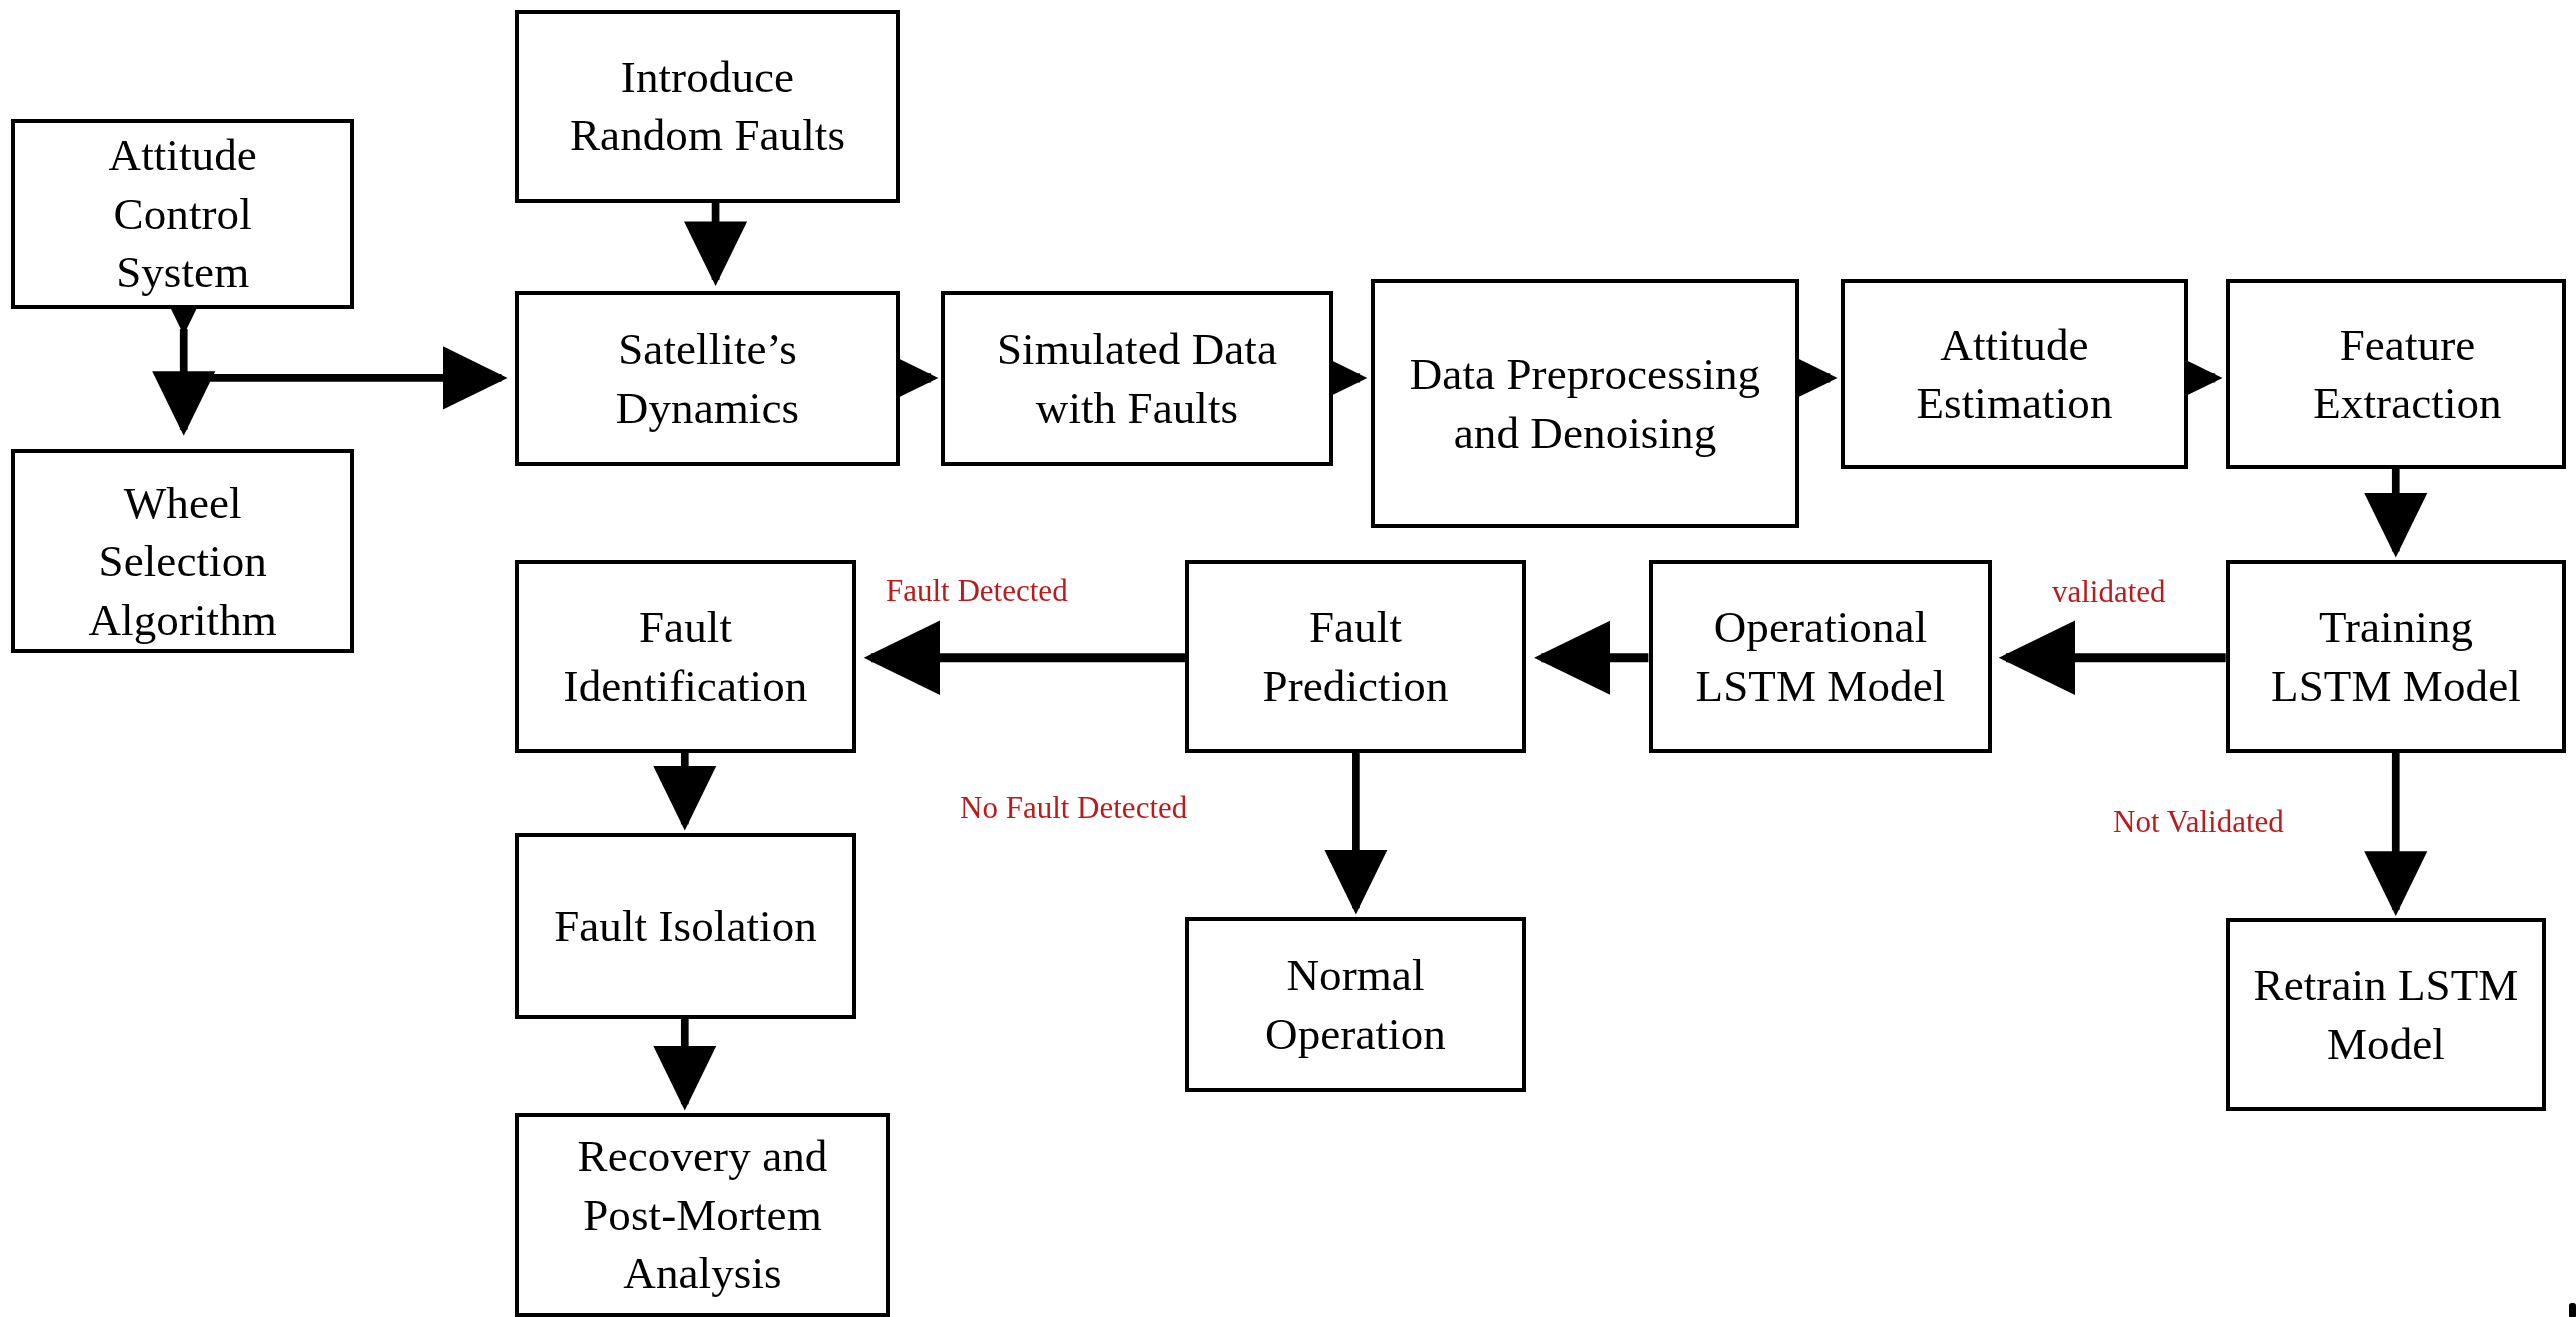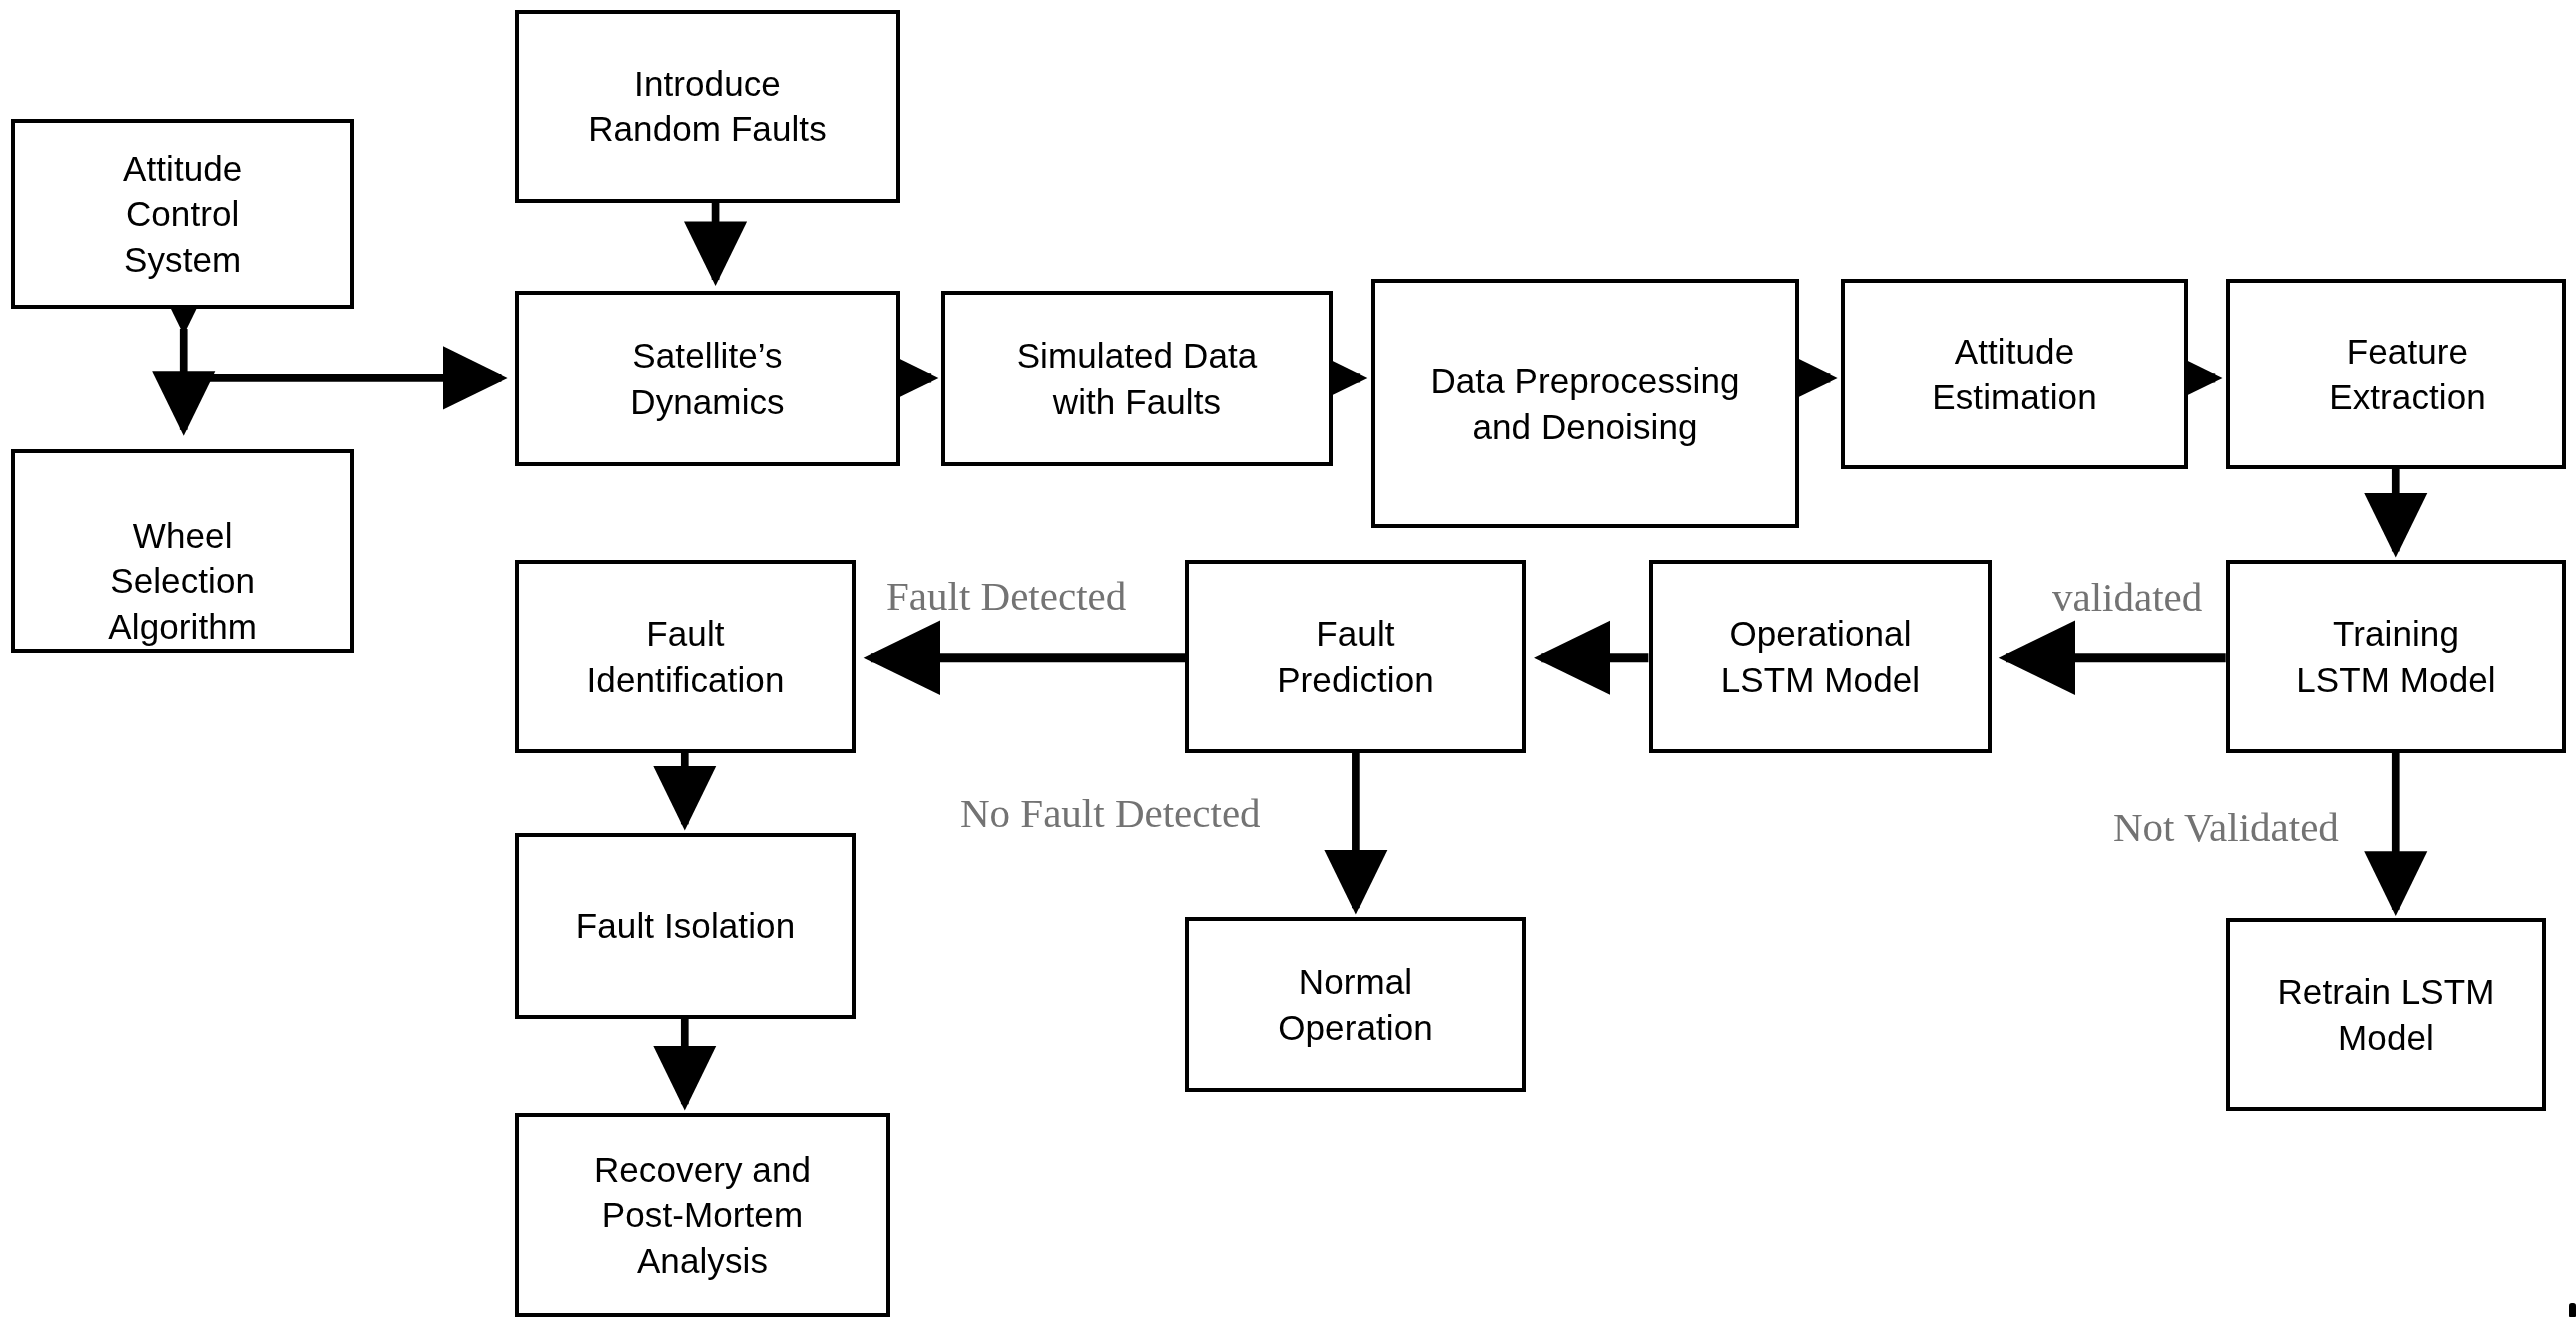--- a/index.html
+++ b/index.html
@@ -25,31 +25,31 @@
   .node {
     position: absolute;
     box-sizing: border-box;
     border: 4.9px solid #000000;
     background: #ffffff;
     display: flex;
     align-items: center;
     justify-content: center;
     text-align: center;
     color: #000000;
-    font-family: Liberation Sans, sans-serif;
-    font-size: 35px;
+    font-family: Liberation Serif, serif;
+    font-size: 45px;
     line-height: 1.30;
     white-space: pre-line;
     letter-spacing: 0.1px;
   }
   .edge-label {
     position: absolute;
-    color: #737373;
+    color: #b91c1c;
     font-family: "Liberation Serif", "DejaVu Serif", serif;
-    font-size: 41px;
+    font-size: 31px;
     line-height: 1.1;
     white-space: nowrap;
     background: transparent;
   }
   .corner-mark {
     position: absolute;
     width: 7px;
     height: 15.4px;
     background: #000000;
     border-radius: 2.8px;

